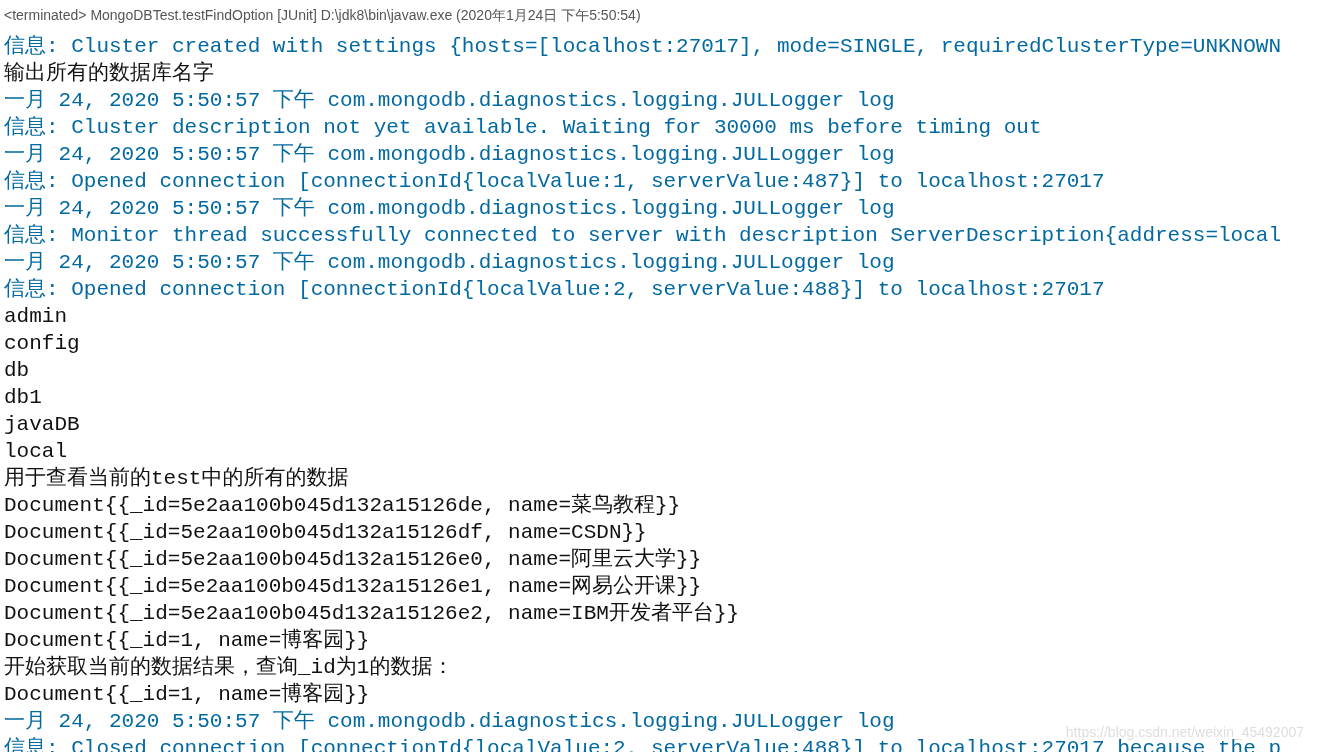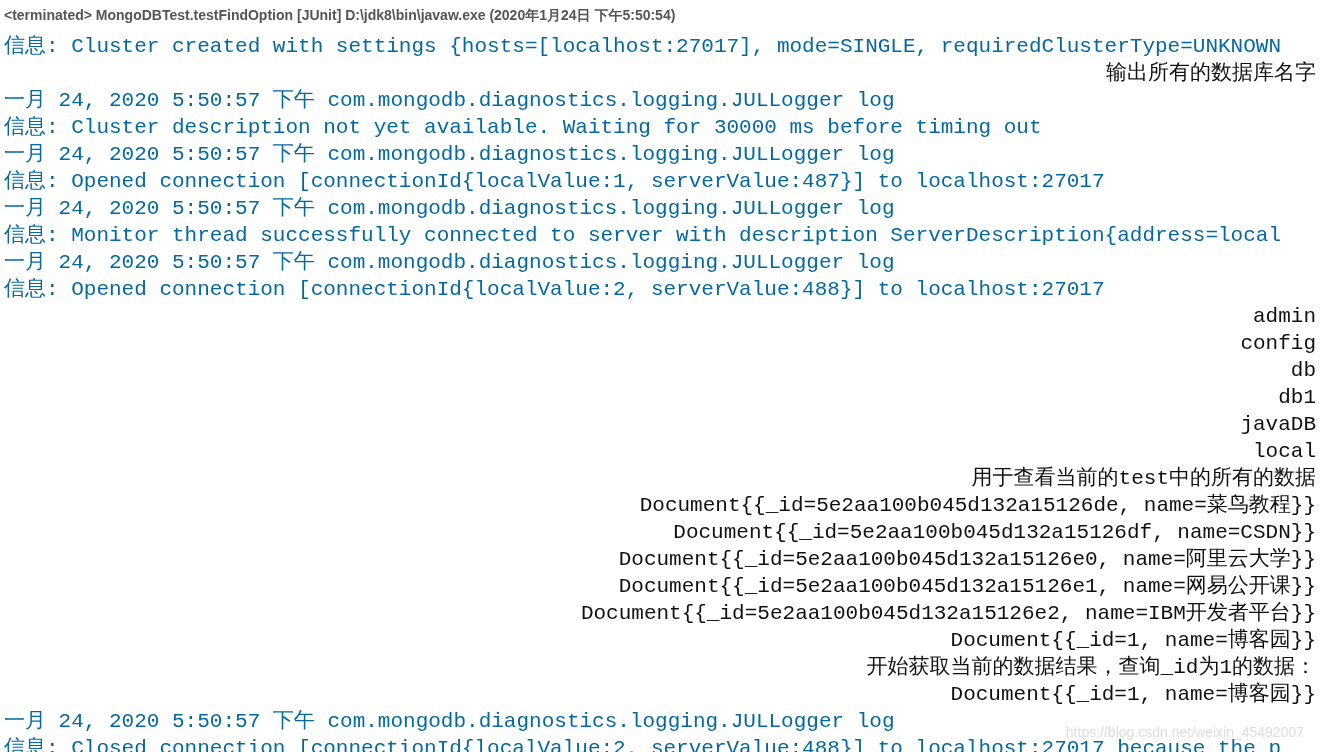--- a/index.html
+++ b/index.html
@@ -13,29 +13,28 @@
     line-height: 27px;
     overflow: hidden;
   }
   .header {
     font-family: "Segoe UI", Tahoma, sans-serif;
     font-size: 14px;
     color: #555555;
     padding: 2px 4px 4px 4px;
     white-space: nowrap;
     background: #ffffff;
-    font-weight: bold;
   }
   .console {
     padding: 0 4px;
     white-space: pre;
     overflow: hidden;
   }
   .red  { color: #0369a1; }
-  .blk  { color: #111111; text-align: right; }
+  .blk  { color: #111111; }
   .watermark {
     position: absolute;
     right: 16px;
     bottom: 6px;
     font-family: sans-serif;
     font-size: 14px;
     color: rgba(120,120,120,0.25);
     pointer-events: none;
     margin-left: 33px;
   }

